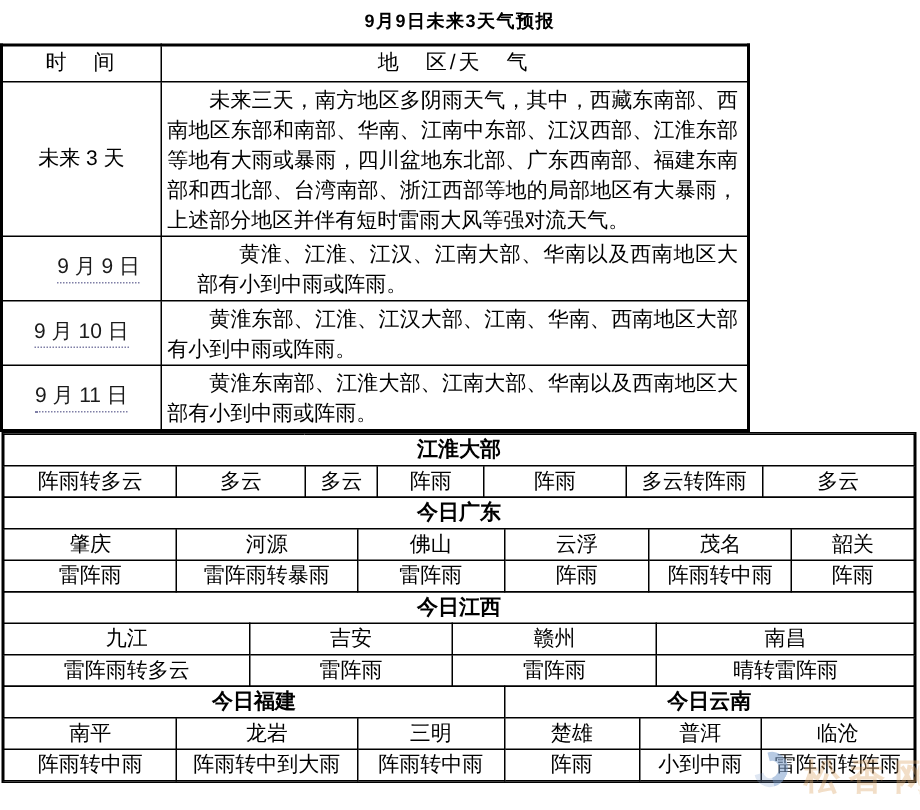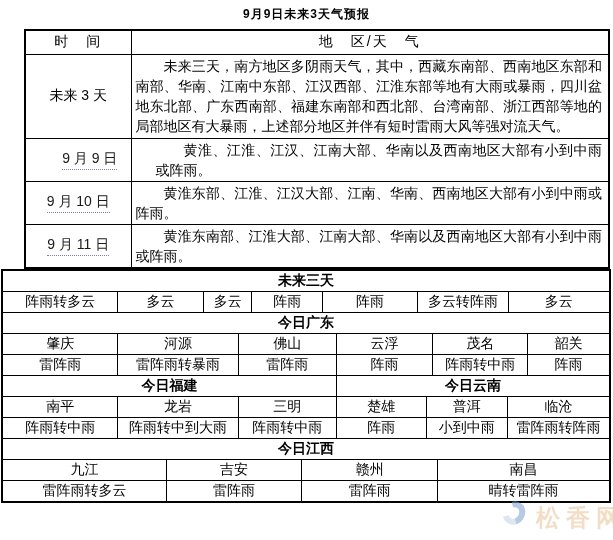--- a/index.html
+++ b/index.html
@@ -17,22 +17,22 @@
     font-weight: bold;
     font-size: 12px;
     letter-spacing: 1px;
     padding: 6px 0 6px 0;
   }
 
   
   .ftable {
     border-collapse: collapse;
     table-layout: fixed;
-    margin-left: 24px;
-    width: 586px;
+    margin-left: 0;
+    width: 500px;
     border: 2px solid #000;
   }
   .ftable td { border: 1px solid #000; font-size: 14px; vertical-align: middle; }
   .col-time { width: 106px; }
   .head-row td { text-align: center; height: 24px; letter-spacing: 2px; }
   .time-cell { text-align: center; }
   .desc-cell {
     padding: 1px 6px 1px 4px;
     text-indent: 28px;
     text-align: justify;
@@ -127,21 +127,21 @@
         <col style="width:19.0%">
           <col style="width:14.1%">
           <col style="width:8.0%">
         <col style="width:11.6%">
           <col style="width:15.7%">
           <col style="width:14.9%">
           <col style="width:16.7%">
       </colgroup>
       <tbody>
         <tr>
-          <td class="sect-title" colspan="7">未来三天</td>
+          <td class="sect-title" colspan="7">江淮大部</td>
         </tr>
         <tr>
           <td>阵雨转多云</td>
           <td>多云</td>
           <td>多云</td>
           <td>阵雨</td>
           <td>阵雨</td>
           <td>多云转阵雨</td>
           <td>多云</td>
         </tr>
@@ -175,20 +175,46 @@
           <td>雷阵雨</td>
           <td>阵雨</td>
           <td>阵雨转中雨</td>
           <td>阵雨</td>
         </tr>
       </tbody>
     </table>
 
     <table class="ctable">
       <colgroup>
+        <col style="width:27.0%">
+          <col style="width:22.3%">
+          <col style="width:22.4%">
+          <col style="width:28.3%">
+      </colgroup>
+      <tbody>
+        <tr>
+          <td class="sect-title" colspan="4">今日江西</td>
+        </tr>
+        <tr>
+          <td>九江</td>
+          <td>吉安</td>
+          <td>赣州</td>
+          <td>南昌</td>
+        </tr>
+        <tr>
+          <td>雷阵雨转多云</td>
+          <td>雷阵雨</td>
+          <td>雷阵雨</td>
+          <td>晴转雷阵雨</td>
+        </tr>
+      </tbody>
+    </table>
+
+    <table class="ctable">
+      <colgroup>
         <col style="width:19.0%">
           <col style="width:19.8%">
           <col style="width:16.2%">
         <col style="width:14.8%">
           <col style="width:13.4%">
           <col style="width:16.8%">
       </colgroup>
       <tbody>
         <tr>
           <td class="sect-title" colspan="3">今日福建</td>
@@ -206,46 +232,20 @@
           <td>阵雨转中雨</td>
           <td>阵雨转中到大雨</td>
           <td>阵雨转中雨</td>
           <td>阵雨</td>
           <td>小到中雨</td>
           <td>雷阵雨转阵雨</td>
         </tr>
       </tbody>
     </table>
 
-    <table class="ctable">
-      <colgroup>
-        <col style="width:27.0%">
-          <col style="width:22.3%">
-          <col style="width:22.4%">
-          <col style="width:28.3%">
-      </colgroup>
-      <tbody>
-        <tr>
-          <td class="sect-title" colspan="4">今日江西</td>
-        </tr>
-        <tr>
-          <td>九江</td>
-          <td>吉安</td>
-          <td>赣州</td>
-          <td>南昌</td>
-        </tr>
-        <tr>
-          <td>雷阵雨转多云</td>
-          <td>雷阵雨</td>
-          <td>雷阵雨</td>
-          <td>晴转雷阵雨</td>
-        </tr>
-      </tbody>
-    </table>
-
   </div>
 
   <div class="watermark">
     <span class="wm-circle"></span>
     <span class="wm-text">松香网</span>
   </div>
 
 </div>
 
 </body></html>

